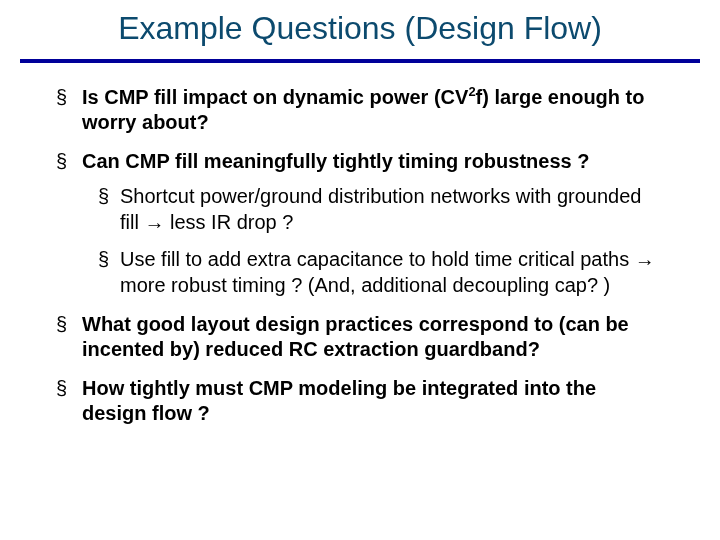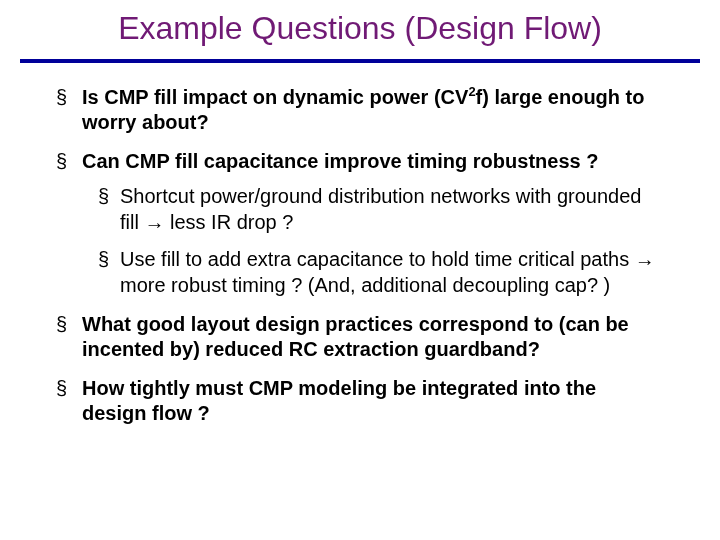--- a/index.html
+++ b/index.html
@@ -14,21 +14,21 @@
   .slide {
     box-sizing: border-box;
     width: 720px;
     height: 540px;
     padding: 10px 40px 20px 40px;
     position: relative;
   }
   .title {
     text-align: center;
     font-size: 32px;
-    color: #701a75;
+    color: #0c4a6e;
     font-weight: 400;
     margin: 0 0 6px 0;
     padding: 0 0 6px 0;
   }
   .rule {
     height: 4px;
     background: #000099;
     margin: 0 -20px 22px -20px;
   }
   ul.top {
@@ -81,21 +81,21 @@
   <h1 class="title">Example Questions (Design Flow)</h1>
   <div class="rule"></div>
 
   <ul class="top">
 
     <li>
       <span>Is CMP fill impact on dynamic power (CV</span><sup>2</sup><span>f) large enough to worry about?</span>
     </li>
 
     <li>
-      <span>Can CMP fill capacitance improve timing robustness ?</span>
+      <span>Can CMP fill meaningfully tightly timing robustness ?</span>
       <ul class="sub">
         <li>
           <span class="arrow">Shortcut power/ground distribution networks with grounded fill → less IR drop ?</span>
         </li>
         <li>
           <span class="arrow">Use fill to add extra capacitance to hold time critical paths → more robust timing ?    (And, additional decoupling cap?&nbsp;)</span>
         </li>
       </ul>
     </li>
 

